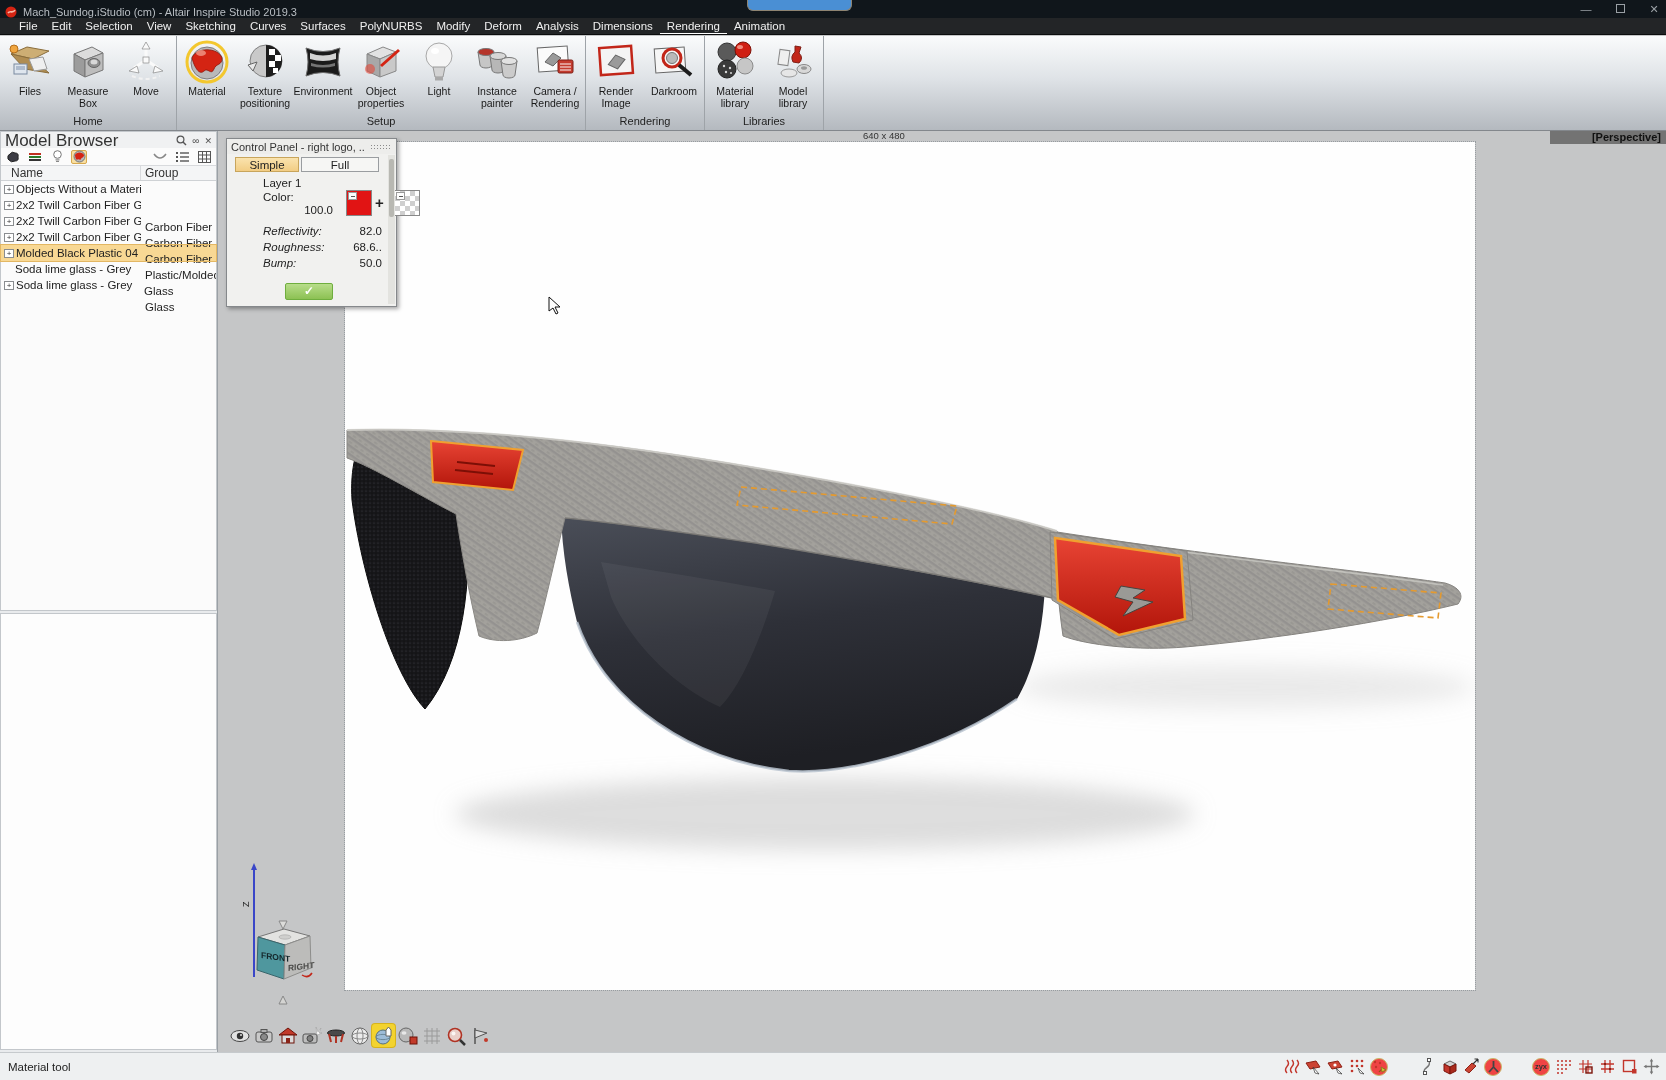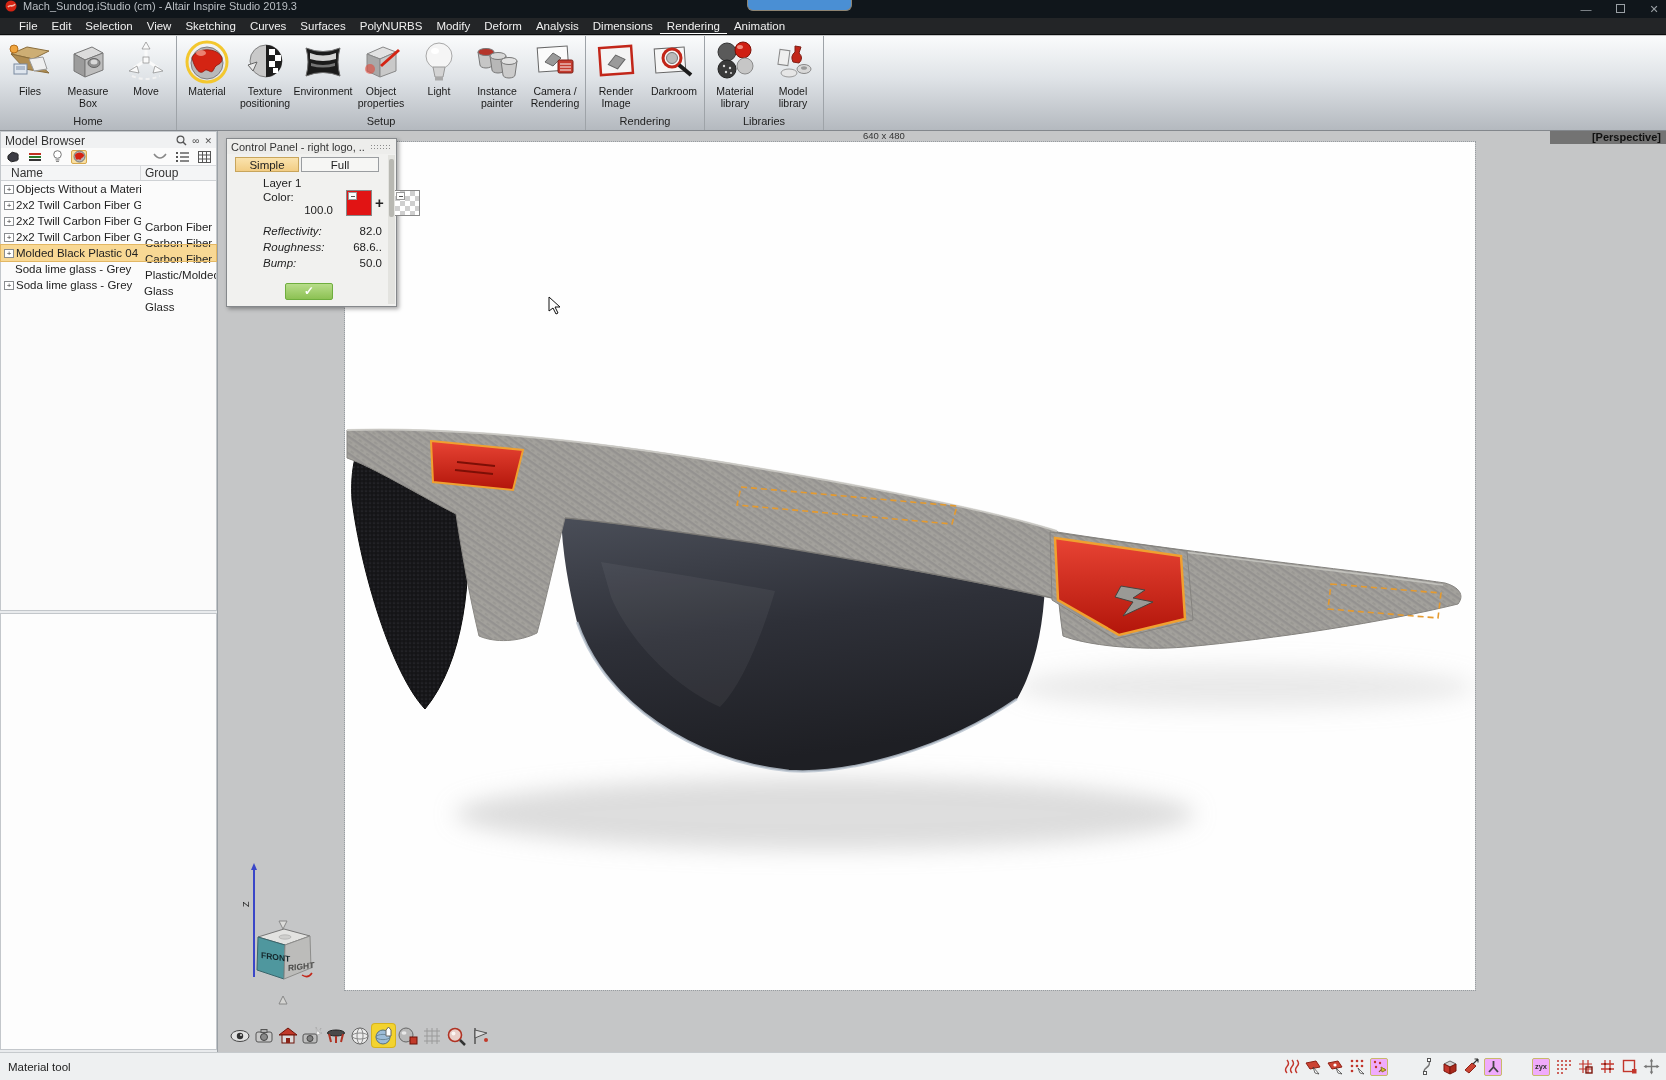--- a/index.html
+++ b/index.html
@@ -5,21 +5,21 @@
   * { box-sizing: border-box; }
   html,body { margin:0; padding:0; }
   body {
     width:1666px; height:1080px; overflow:hidden; position:relative;
     font-family:"Liberation Sans", sans-serif; background:#c5c6c7;
     -webkit-font-smoothing:antialiased;
   }
 
   
   .titlebar{position:absolute;left:0;top:0;width:100%;height:18px;background:#10161b;color:#b9bec3;
-    display:flex;align-items:flex-start;font-size:11px;z-index:30;}
+    display:flex;align-items:flex-end;font-size:11px;z-index:30;}
   .titlebar .applogo{width:12px;height:12px;margin:0 6px 0 5px;}
   .win-controls{position:absolute;right:6px;top:0;height:18px;display:flex;align-items:center;gap:22px;color:#9aa0a5;}
   .win-controls .wc{width:12px;text-align:center;font-size:11px;cursor:default;line-height:18px;}
   .wc-max{width:9px;height:9px;border:1px solid #9aa0a5;}
   .bluetab{position:absolute;left:747px;top:0;width:105px;height:11px;background:#4a8fd4;
     border:1px solid #8d8371;border-top:none;border-radius:0 0 6px 6px;z-index:31;}
 
   
   .menubar{position:absolute;left:0;top:18px;width:100%;height:17px;background:#232527;border-bottom:1px solid #0c0d0e;
     display:flex;align-items:center;padding-left:12px;z-index:30;}
@@ -35,21 +35,21 @@
   .ribbon-item{width:58px;display:flex;flex-direction:column;align-items:center;padding-top:3px;}
   .ribbon-item .ric{width:46px;height:46px;flex:0 0 46px;}
   .rlab{font-size:10.5px;color:#1a1a1a;text-align:center;line-height:1.12;margin-top:1px;}
   .group-label{text-align:center;font-size:11px;color:#222;padding:1px 0 3px;}
 
   
   .left-col{position:absolute;left:0;top:131px;width:218px;bottom:28px;background:#e9ebed;z-index:10;
     border-right:1px solid #9aa0a5;}
   .mb-panel{position:absolute;left:0;top:0;width:217px;height:480px;background:#fbfbfb;border:1px solid #c3c7cb;}
   .mb-header{height:16px;display:flex;align-items:center;padding:1px 4px 0 4px;background:#f0f1f2;}
-  .mb-title{font-size:12px;color:#333;flex:1;}
+  .mb-title{font-size:17px;color:#333;flex:1;}
   .mb-hicons{display:flex;align-items:center;gap:5px;color:#555;font-size:11px;}
   .mb-toolbar{height:18px;display:flex;align-items:center;gap:6px;padding:0 4px;border-bottom:1px solid #d8dadd;}
   .mbt-icon{width:16px;height:14px;display:flex;align-items:center;justify-content:center;}
   .mbt-icon.active{background:#f8dfa2;border:1px solid #d8a94e;border-radius:2px;}
   .mb-spacer{flex:1;}
   .mb-colhead{height:15px;display:flex;font-size:12px;color:#333;border-bottom:1px solid #cfd2d5;background:#f4f5f6;}
   .mb-colhead .ch-name{flex:0 0 140px;padding-left:10px;border-right:1px solid #d8dadd;}
   .mb-colhead .ch-group{flex:1;padding-left:4px;}
   .mrow{height:16px;display:flex;align-items:center;font-size:11.5px;color:#222;}
   .mrow .expand{flex:0 0 10px;height:9px;margin:0 2px 0 3px;border:1px solid #8a8d90;background:#fff;
@@ -107,21 +107,21 @@
   .cp-scroll{position:absolute;right:1px;top:16px;width:7px;bottom:2px;background:#e3e3df;}
   .cp-thumb{position:absolute;left:1px;top:4px;width:5px;height:58px;background:#b8b8b2;border-radius:2px;}
 
   
   .statusbar{position:absolute;left:0;bottom:0;width:100%;height:28px;background:#eef0f1;border-top:1px solid #c6cacd;
     display:flex;align-items:center;font-size:11.5px;color:#222;z-index:30;}
   .status-text{padding-left:8px;}
   .status-icons{position:absolute;right:6px;display:flex;align-items:center;}
   .sgroup{display:flex;align-items:center;gap:4px;margin-left:30px;}
   .sicon{width:18px;height:18px;display:flex;align-items:center;justify-content:center;}
-  .sicon.yellow{background:#f0abfc;border:1px solid #c8b96a;border-radius:2px;}
+  .sicon.yellow{background:#ef4444;border:1px solid #c8b96a;border-radius:9px;}
   .zyx-text{font-size:7.5px;font-weight:bold;color:#333;line-height:8px;}
 </style>
 </head>
 <body>
 
 <div class="titlebar">
   <svg class="applogo" viewBox="0 0 12 12">
     <circle cx="6" cy="6" r="5.5" fill="#d42413"></circle>
       <path d="M3 7 C5 4 8 8 10 4" stroke="#f5b8a8" stroke-width="1.6" fill="none"></path>
   </svg>

